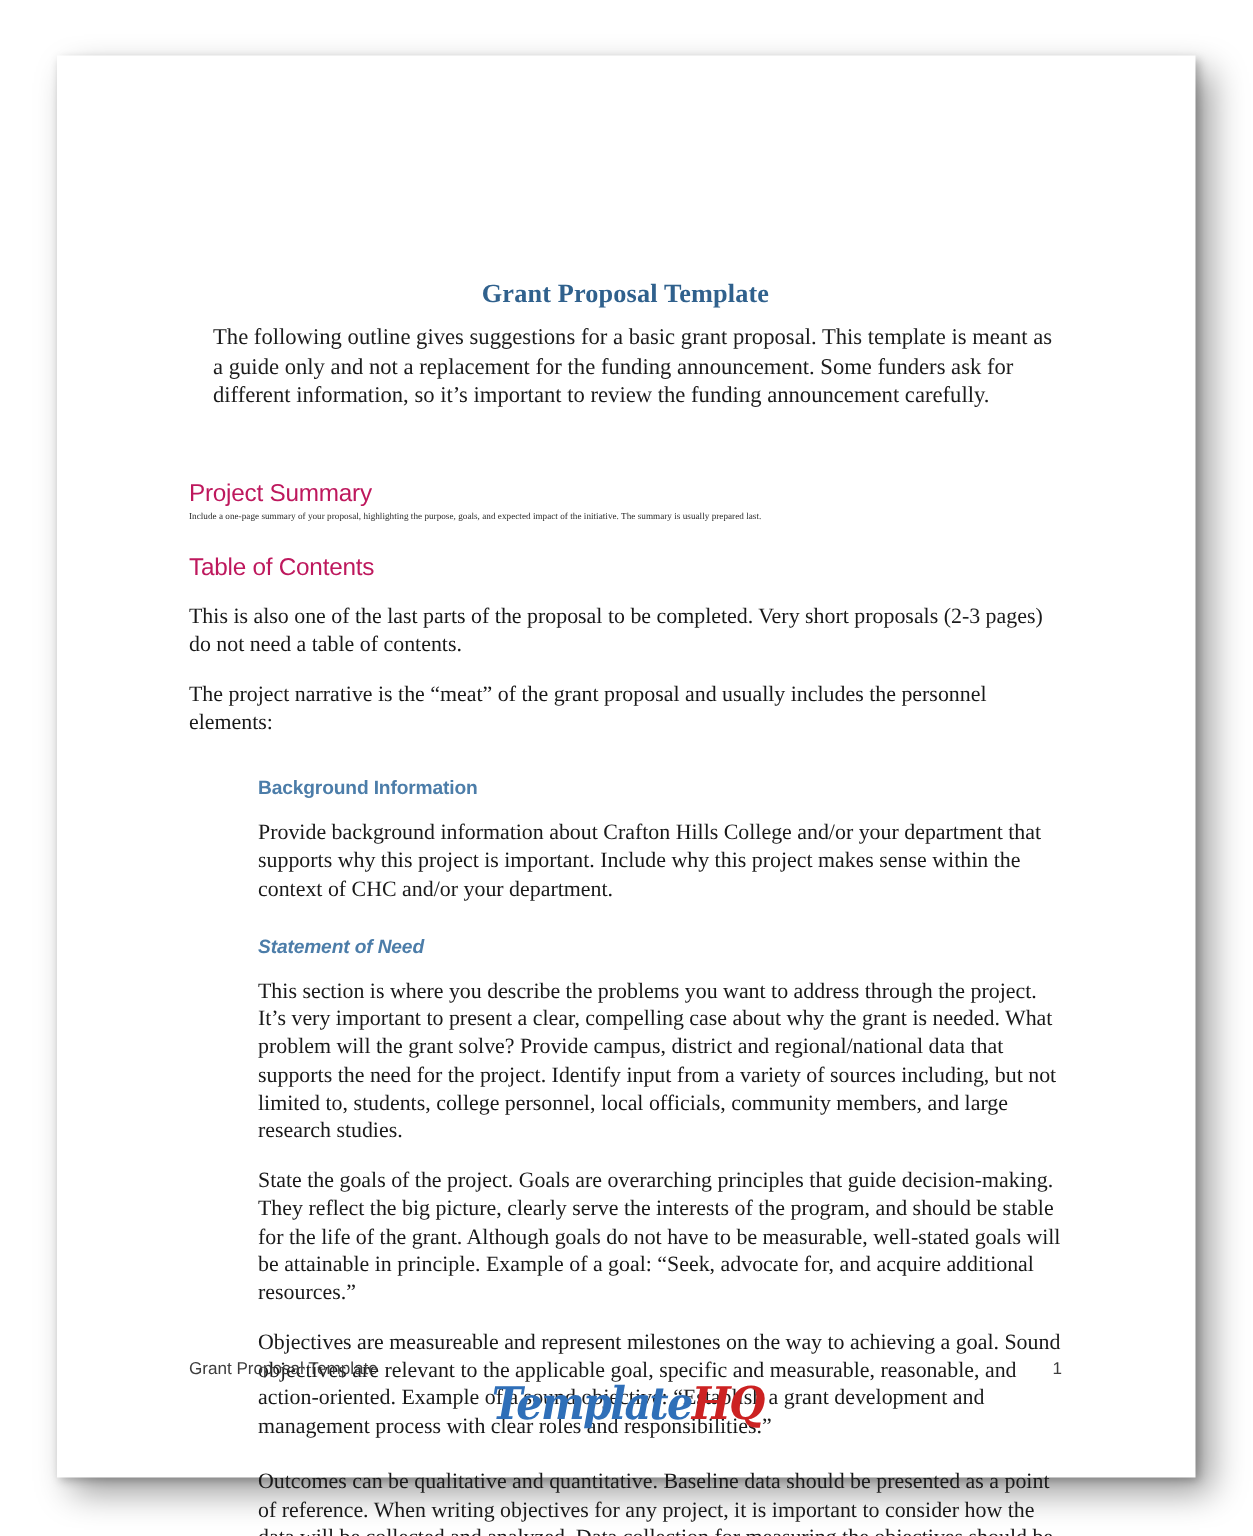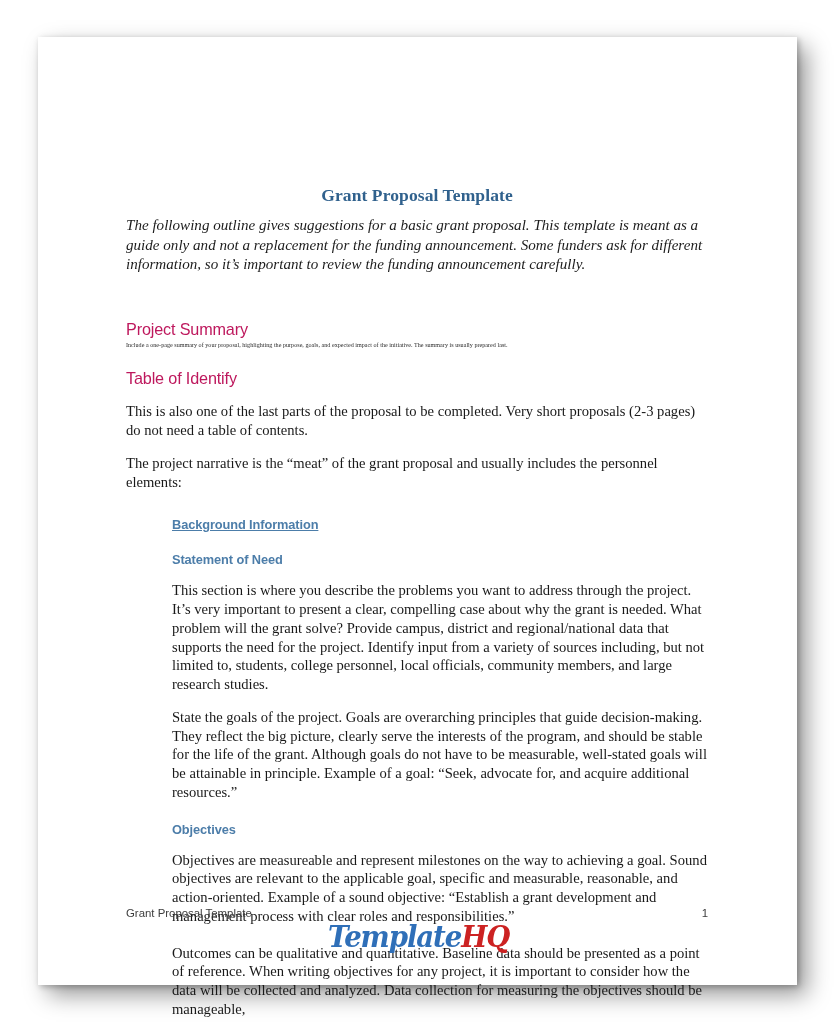--- a/index.html
+++ b/index.html
@@ -46,25 +46,24 @@
     color: #30618d;
     font-family: "Liberation Serif", serif;
     font-weight: bold;
     font-size: 17.5px;
     letter-spacing: 0.1px;
     margin: 0;
     padding-top: 148px;
   }
 
   .intro {
-    font-style: italic;
     font-size: 15.1px;
     line-height: 1.30;
     color: #1c1c1c;
-    margin: 10px 0 0 0;
+    margin: 10px 0 0 16px;
     text-align: left;
   }
 
   
   .h-section {
     color: #be185d;
     font-family: "Liberation Sans", sans-serif;
     font-weight: normal;
     font-size: 16.2px;
     letter-spacing: -0.15px;
@@ -97,22 +96,22 @@
   }
 
   .indent {
     margin-left: 46px;
     width: 536px;
   }
 
   .sp-summary      { margin-top: 45px; }
   .sp-toc          { margin-top: 20px; }
   .sp-narrative    { margin-top: 24px; }
-  .sp-sub-first    { margin-top: 26px; text-decoration: underline; }
-  .sp-sub          { margin-top: 20px; }
+  .sp-sub-first    { margin-top: 26px; }
+  .sp-sub          { margin-top: 20px; font-style: italic; }
   .sp-para         { margin-top: 18px; }
 
   
   .footer {
     position: absolute;
     left: 88px;
     top: 870px;
     width: 582px;
     display: flex;
     justify-content: space-between;
@@ -152,33 +151,33 @@
 
     <div class="content">
 
       <h1 class="doc-title">Grant Proposal Template</h1>
 
       <p class="intro">The following outline gives suggestions for a basic grant proposal. This template is meant as a guide only and not a replacement for the funding announcement. Some funders ask for different information, so it’s important to review the funding announcement carefully.</p>
 
       <h2 class="h-section sp-summary">Project Summary</h2>
       <p class="tiny-text">Include a one-page summary of your proposal, highlighting the purpose, goals, and expected impact of the initiative. The summary is usually prepared last.</p>
 
-      <h2 class="h-section sp-toc">Table of Identify</h2>
+      <h2 class="h-section sp-toc">Table of Contents</h2>
       <p class="body-text">This is also one of the last parts of the proposal to be completed. Very short proposals (2-3 pages) do not need a table of contents.</p>
 
       <p class="body-text">The project narrative is the “meat” of the grant proposal and usually includes the personnel elements:</p>
 
       <h3 class="h-sub indent sp-sub-first">Background Information</h3>
+      <p class="body-text indent">Provide background information about Crafton Hills College and/or your department that supports why this project is important. Include why this project makes sense within the context of CHC and/or your department.</p>
 
       <h3 class="h-sub indent sp-sub">Statement of Need</h3>
       <p class="body-text indent">This section is where you describe the problems you want to address through the project. It’s very important to present a clear, compelling case about why the grant is needed. What problem will the grant solve? Provide campus, district and regional/national data that supports the need for the project. Identify input from a variety of sources including, but not limited to, students, college personnel, local officials, community members, and large research studies.</p>
 
       <p class="body-text indent">State the goals of the project. Goals are overarching principles that guide decision-making. They reflect the big picture, clearly serve the interests of the program, and should be stable for the life of the grant. Although goals do not have to be measurable, well-stated goals will be attainable in principle. Example of a goal: “Seek, advocate for, and acquire additional resources.”</p>
 
-      <h3 class="h-sub indent sp-sub">Objectives</h3>
       <p class="body-text indent">Objectives are measureable and represent milestones on the way to achieving a goal. Sound objectives are relevant to the applicable goal, specific and measurable, reasonable, and action-oriented. Example of a sound objective: “Establish a grant development and management process with clear roles and responsibilities.”</p>
       <p class="body-text indent sp-para">Outcomes can be qualitative and quantitative. Baseline data should be presented as a point of reference. When writing objectives for any project, it is important to consider how the data will be collected and analyzed. Data collection for measuring the objectives should be manageable,</p>
 
     </div>
 
     <div class="footer">
       <span>Grant Proposal Template</span>
       <span>1</span>
     </div>
 

